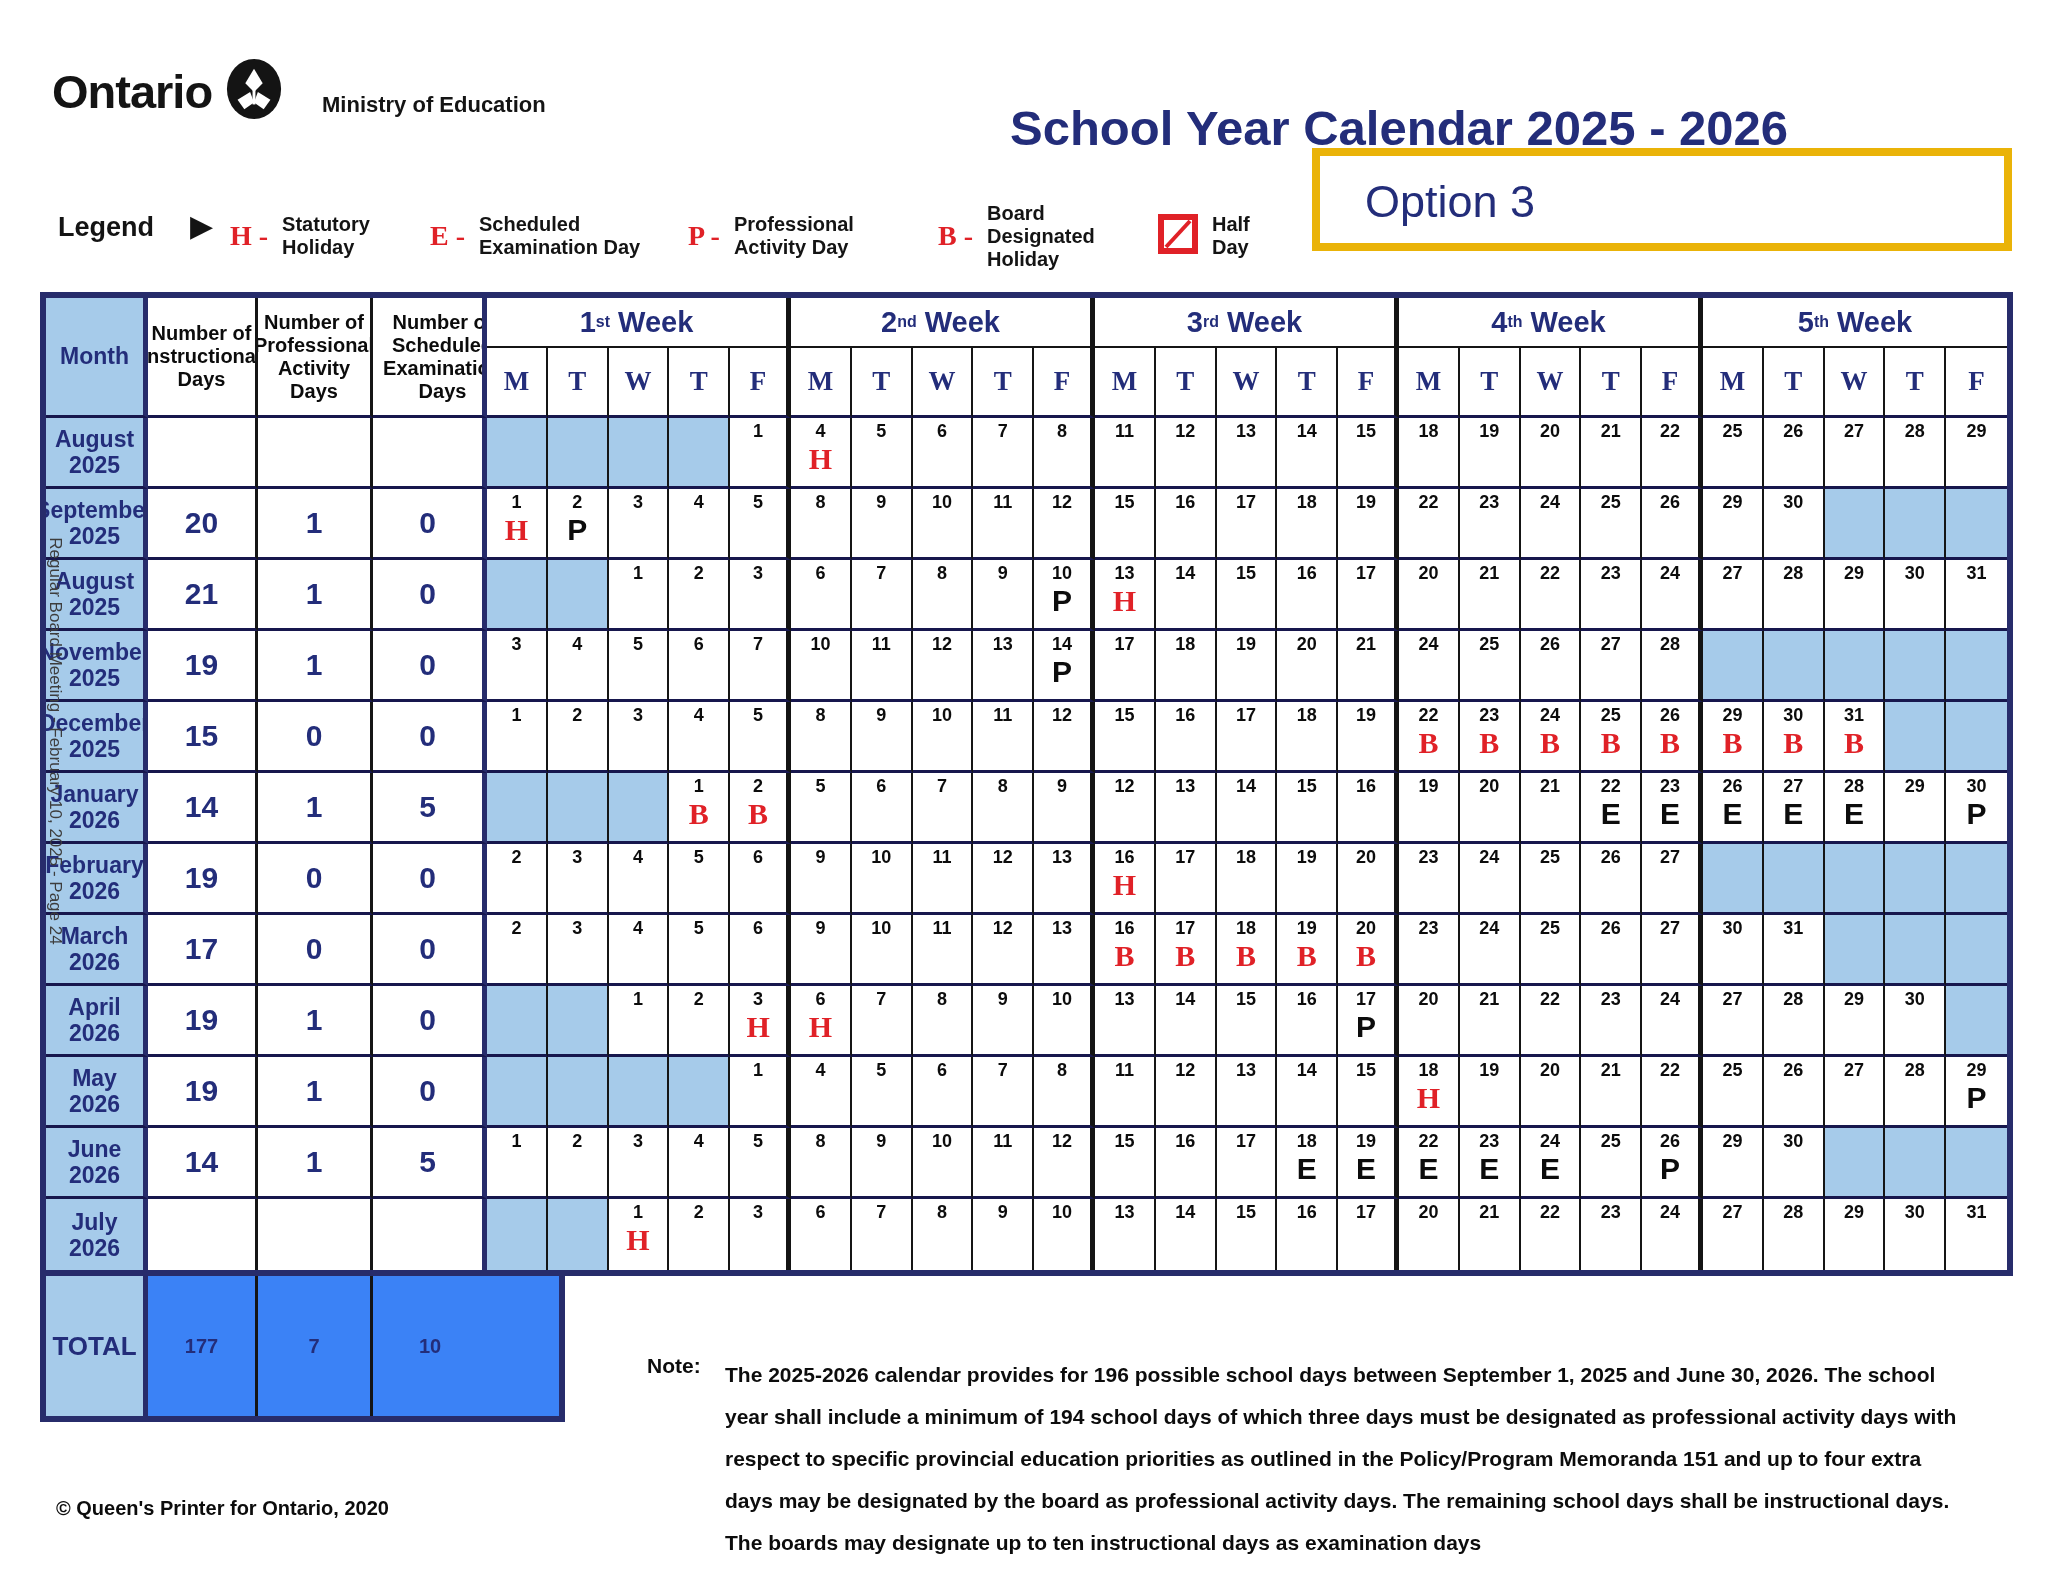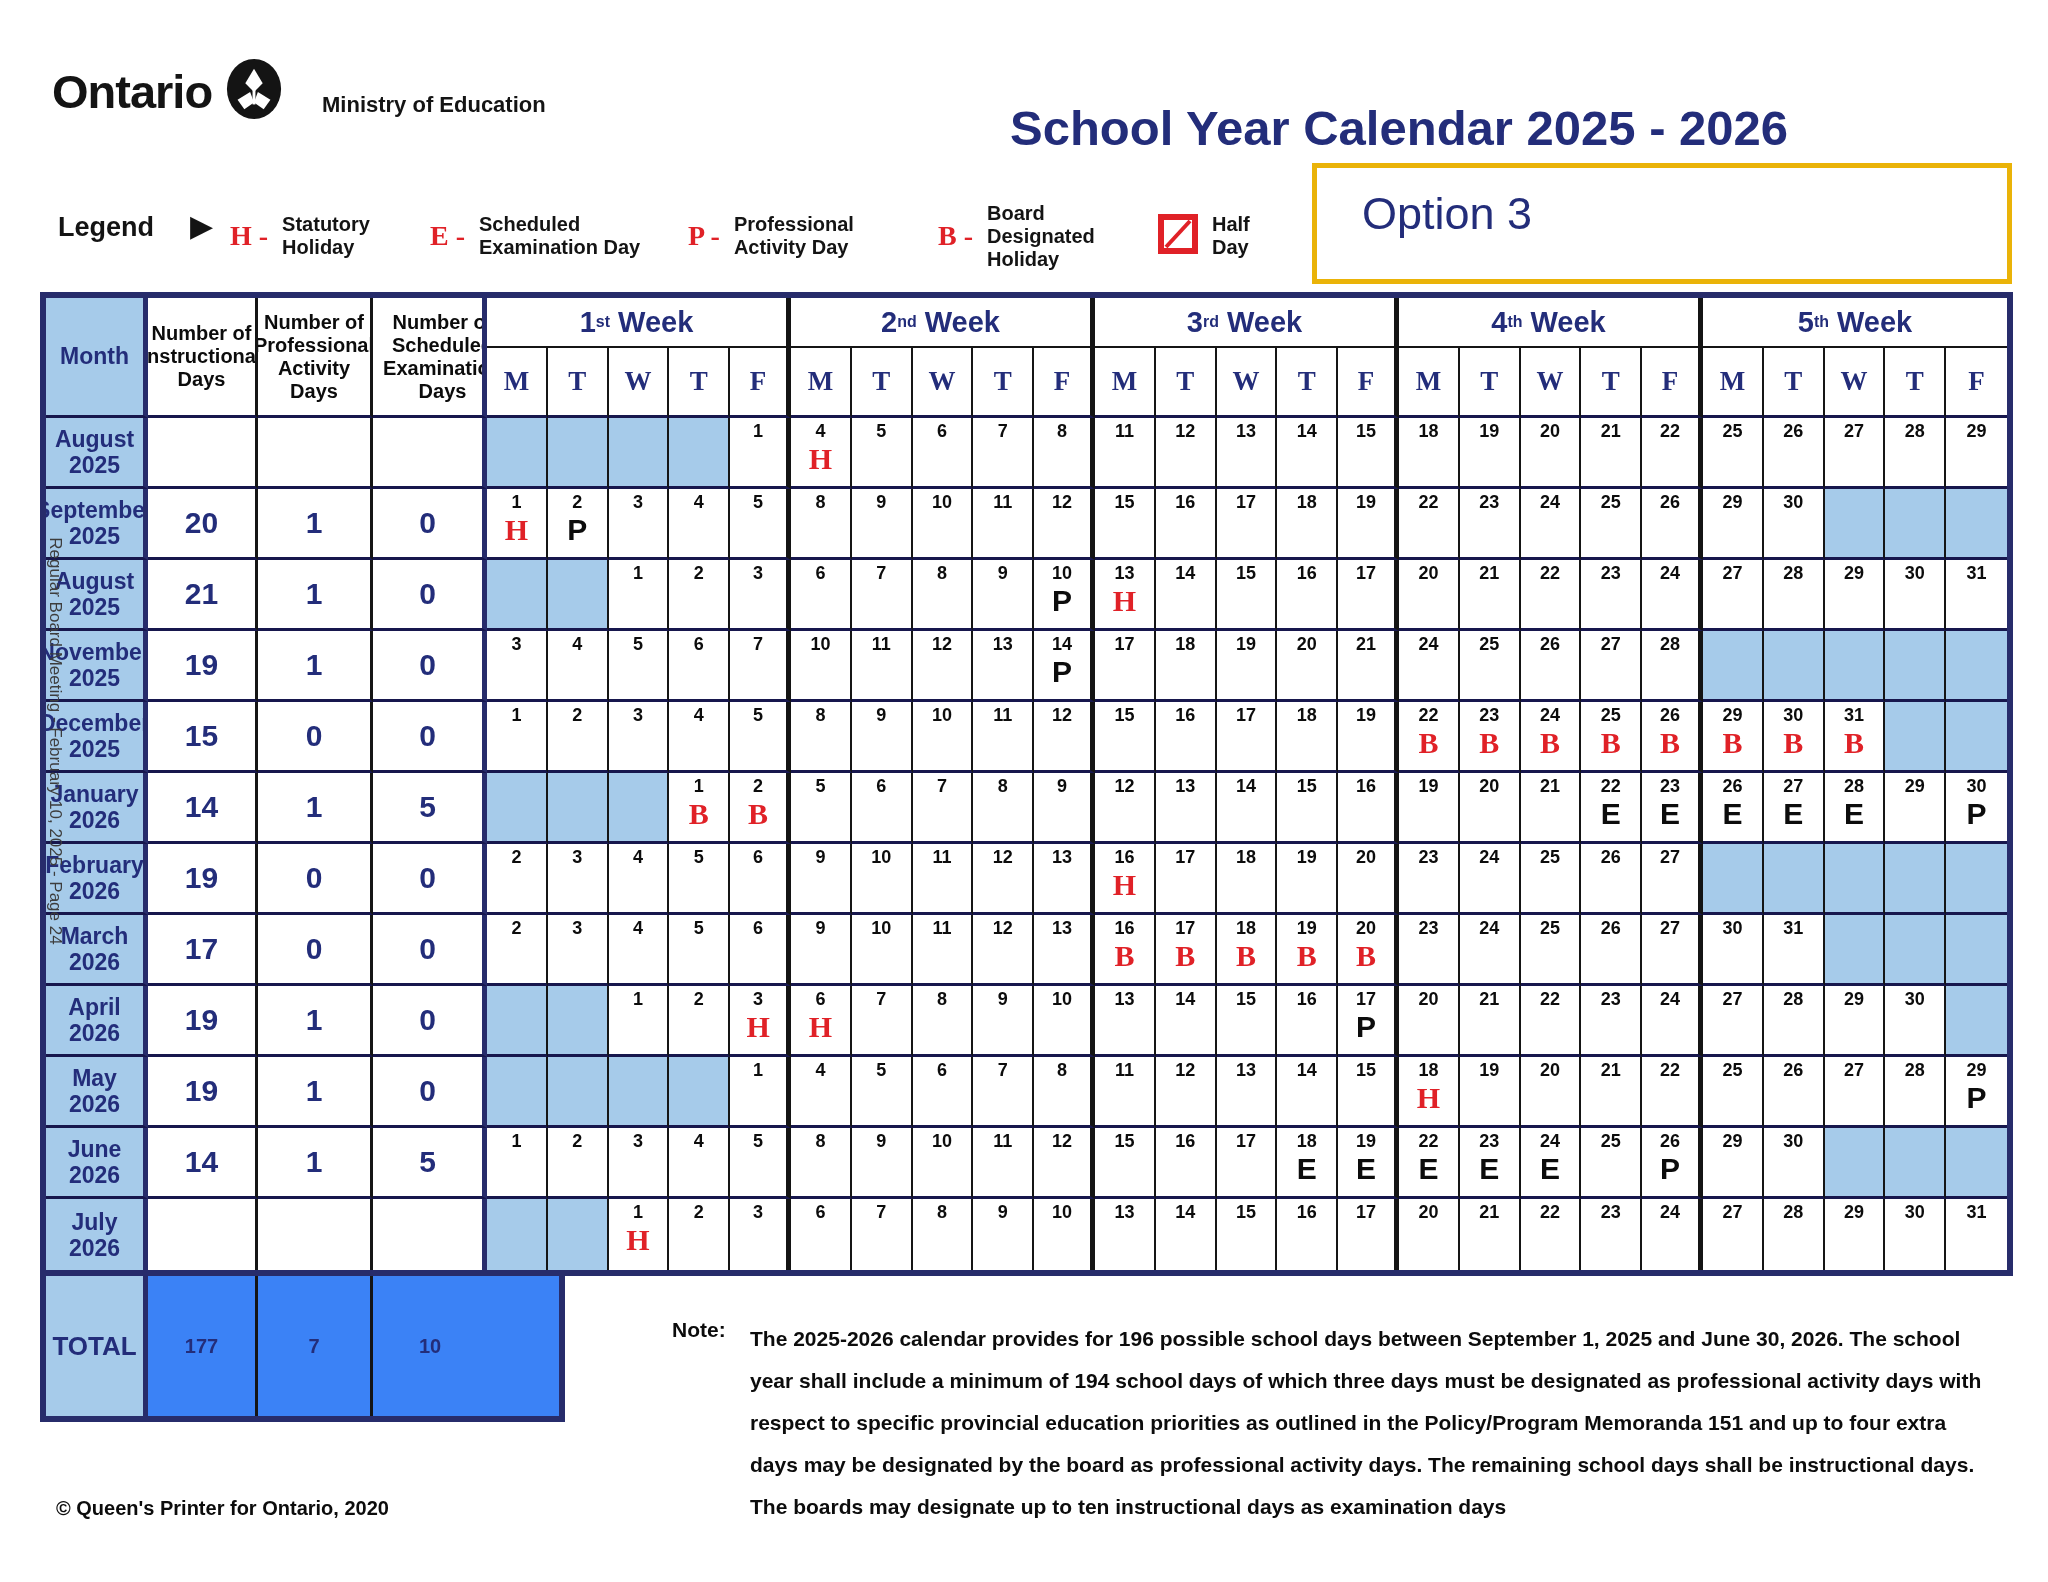--- a/index.html
+++ b/index.html
@@ -12,22 +12,22 @@
   html,body{margin:0;padding:0;background:#fff;}
   .page{position:relative;width:2048px;height:1582px;background:#fff;overflow:hidden;
         font-family:"Liberation Sans",sans-serif;}
 
   
   .logo-text{position:absolute;left:52px;top:64px;font-size:47px;font-weight:700;color:var(--ink);letter-spacing:-1px;}
   .trillium{position:absolute;left:225px;top:58px;}
   .ministry{position:absolute;left:322px;top:92px;font-size:22px;font-weight:700;color:var(--ink);}
   .main-title{position:absolute;left:1010px;top:100px;width:900px;
               font-size:49px;font-weight:700;color:var(--tnavy);}
-  .option-box{position:absolute;left:1312px;top:163px;width:700px;height:121px;
-              border:5px solid #eab308;box-sizing:border-box;background:#fff;}
+  .option-box{position:absolute;left:1312px;top:148px;width:700px;height:103px;
+              border:8px solid #eab308;box-sizing:border-box;background:#fff;}
   .option-box span{display:block;margin:20px 0 0 45px;font-size:45px;color:var(--tnavy);}
 
   
   .legend-label{position:absolute;left:58px;top:212px;font-size:27px;font-weight:700;color:var(--ink);}
   .legend-arrow{position:absolute;left:190px;top:208px;font-size:30px;color:var(--ink);}
   .lg-item{position:absolute;display:flex;align-items:center;gap:14px;top:196px;height:80px;}
   .lg-letter{font-family:"Liberation Serif",serif;font-weight:700;font-size:28px;color:var(--red);white-space:nowrap;}
   .lg-text{font-size:20px;line-height:23px;color:var(--ink);white-space:pre-line;font-weight:600;}
   .halfday-svg{flex:0 0 auto;}
 
@@ -59,21 +59,21 @@
   .mark.blk{color:#0c0c0c;font-family:"Liberation Sans",sans-serif;}
 
   
   .bottom{position:absolute;left:40px;top:1276px;display:flex;align-items:flex-start;}
   .total-strip{display:grid;grid-template-columns:102px 110px 115px 114px;grid-template-rows:140px;
                border:6px solid var(--navy);border-top:none;box-sizing:border-box;width:525px;background:#3b82f6;}
   .tcell{box-sizing:border-box;display:flex;align-items:center;justify-content:center;}
   .tlabel{background:var(--lblue);color:var(--tnavy);font-size:26px;font-weight:700;border-right:5px solid var(--navy);}
   .tval{font-size:20px;font-weight:600;color:var(--tnavy);border-right:3px solid #151515;}
   .tval:last-child{border-right:none;}
-  .note{margin-left:107px;padding-top:42px;width:1310px;display:flex;}
+  .note{margin-left:82px;padding-top:78px;width:1310px;display:flex;}
   .note-label{flex:0 0 78px;font-size:21px;font-weight:700;color:#0c0c0c;}
   .note-text{font-size:21px;line-height:42px;color:#0c0c0c;font-weight:600;}
 
   .footer{position:absolute;left:56px;top:1497px;font-size:20px;font-weight:600;color:#0c0c0c;}
 
   .side-text{position:absolute;left:-265px;top:731px;width:640px;height:20px;
              transform:rotate(90deg);font-size:17px;color:#3d3d3d;text-align:center;z-index:5;white-space:nowrap;}
 </style>
 </head>
 <body>

